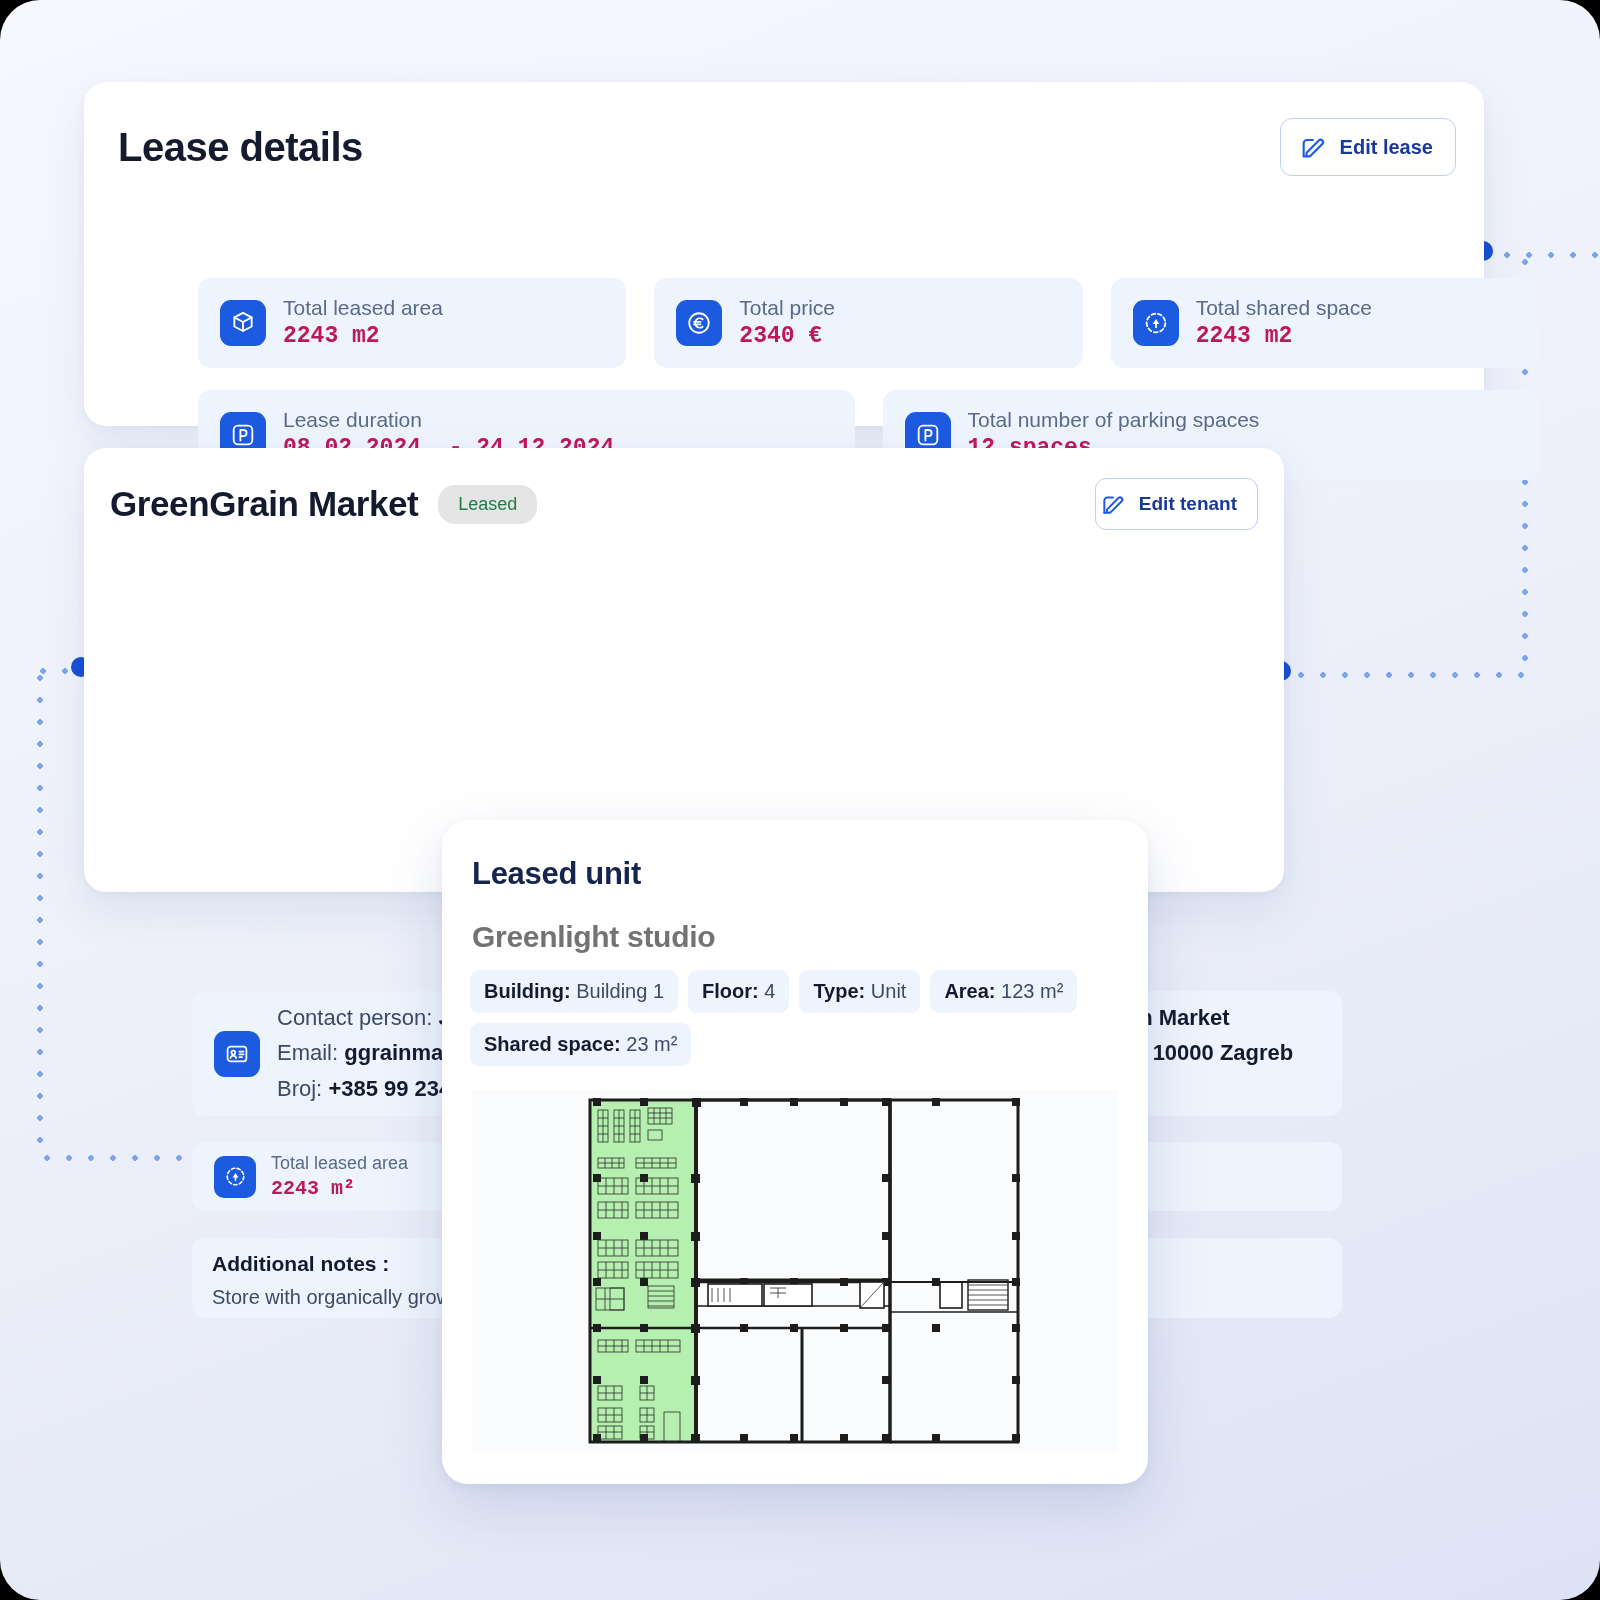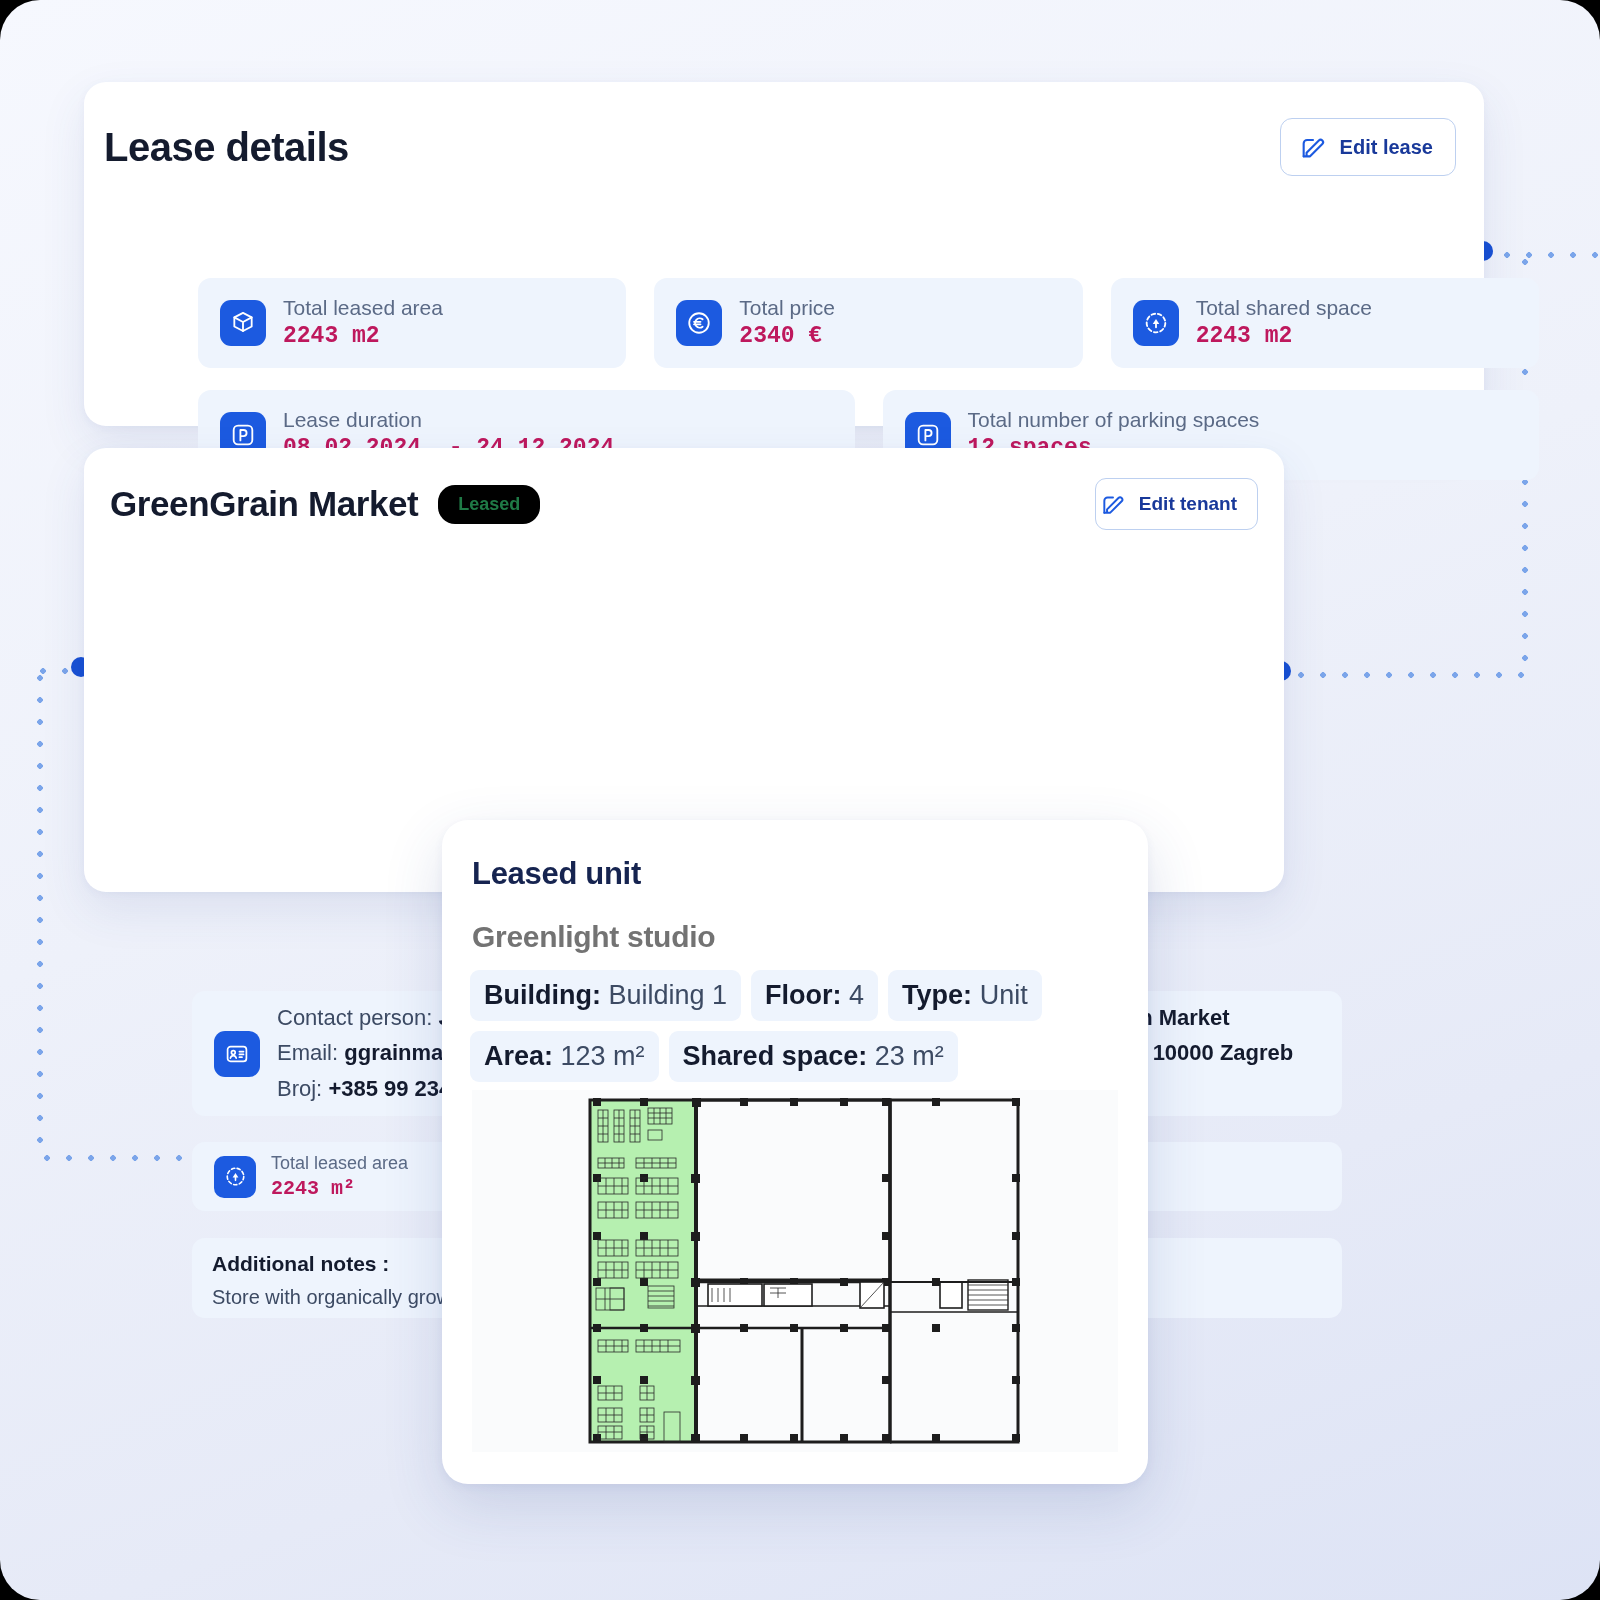--- a/index.html
+++ b/index.html
@@ -69,33 +69,33 @@
 
   #lease-panel  { left: 84px; top: 82px;  width: 1400px; height: 344px; }
   #tenant-panel { left: 84px; top: 448px; width: 1200px; height: 444px; }
   #unit-panel   { left: 442px; top: 820px; width: 706px; height: 664px; border-radius: 26px;
                   box-shadow: 0 22px 60px rgba(50, 72, 140, 0.16), 0 3px 10px rgba(50,72,140,0.06); }
 
   
   .panel-head {
     display: flex; align-items: center; justify-content: space-between;
   }
-  #lease-panel .panel-head  { margin: 36px 28px 0 20px; }
+  #lease-panel .panel-head  { margin: 36px 28px 0 34px; }
   #tenant-panel .panel-head { margin: 30px 26px 0 26px; }
 
   .title-lease {
     font-size: 40px; font-weight: 700; color: #141b2e; letter-spacing: -0.5px;
   }
   .title-tenant-wrap { display: flex; align-items: center; gap: 20px; }
   .title-tenant {
     font-size: 35px; font-weight: 700; color: #141b2e; letter-spacing: -0.4px;
   }
   .badge {
-    background: #000000; color: #1f7a46;
-    font-size: 18px; font-weight: 700;
+    background: #e5e5e5; color: #1f7a46;
+    font-size: 18px; font-weight: 400;
     padding: 9px 20px; border-radius: 17px;
     white-space: nowrap;
   }
 
   .edit-btn {
     display: inline-flex; align-items: center; gap: 13px;
     border: 1.6px solid #bdd0f0; border-radius: 12px;
     background: #ffffff;
     color: #19399a; font-size: 20px; font-weight: 600;
     padding: 14px 22px 14px 18px;
@@ -174,21 +174,21 @@
     position: absolute; left: 30px; top: 100px;
     font-size: 30px; font-weight: 700; color: #737373; letter-spacing: -0.3px;
   }
   #unit-chips {
     position: absolute; left: 28px; top: 150px; right: 26px;
     display: flex; flex-wrap: wrap; gap: 10px;
   }
   .chip {
     background: #eef4fd; border-radius: 9px;
     padding: 10px 14px;
-    font-size: 27px; color: #3c4a63; white-space: nowrap;
+    font-size: 20px; color: #3c4a63; white-space: nowrap;
   }
   .chip b { color: #141b2e; font-weight: 700; }
 
   #plan-wrap {
     position: absolute; left: 30px; top: 270px;
     width: 646px; height: 362px;
     background: #fafbfc;
     overflow: hidden;
   }
   #plan-wrap svg { display: block; width: 100%; height: 100%; }

